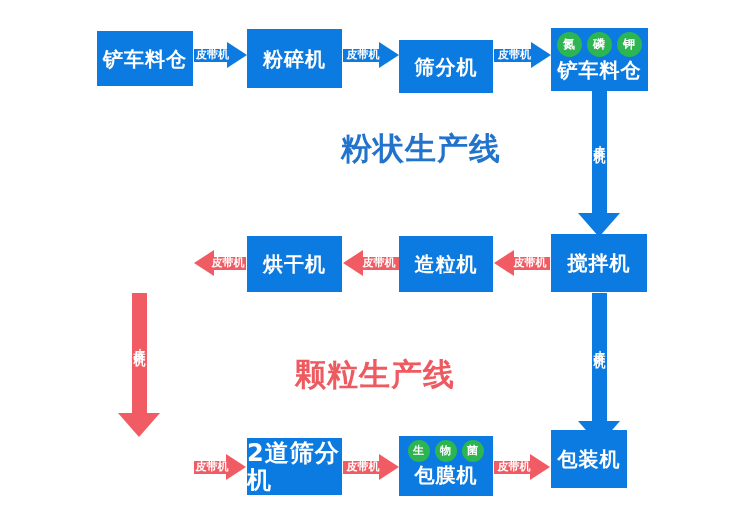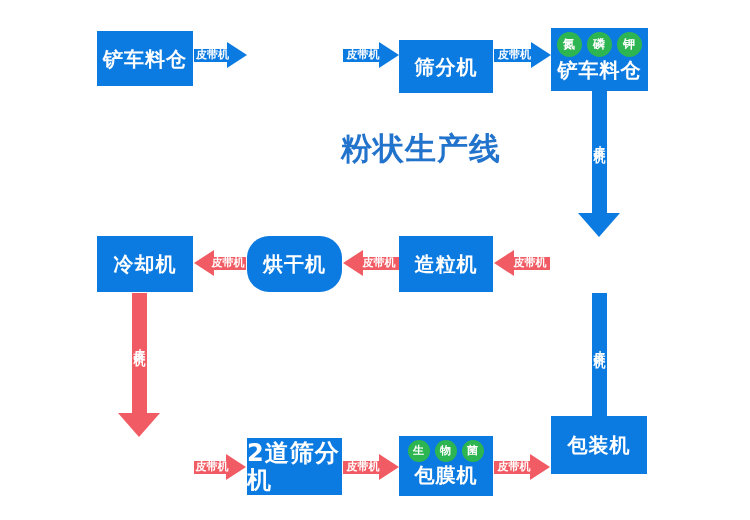--- a/index.html
+++ b/index.html
@@ -69,20 +69,23 @@
   <div class="node" style="left:97px;top:23px;width:96px;height:55px;">
     <span class="node-label">铲车料仓</span>
   </div>
 
   <div class="arrow to-right" style="left:194px;top:34px;width:53px;">
     <div class="shaft"></div>
     <div class="head-right"></div>
     <span class="hlabel">皮带机</span>
   </div>
 
+  <div class="node" style="left:247px;top:21px;width:95px;height:59px;">
+    <span class="node-label">粉碎机</span>
+  </div>
 
   <div class="arrow to-right" style="left:343px;top:34px;width:56px;">
     <div class="shaft"></div>
     <div class="head-right"></div>
     <span class="hlabel">皮带机</span>
   </div>
 
   <div class="node" style="left:399px;top:32px;width:94px;height:53px;">
     <span class="node-label">筛分机</span>
   </div>
@@ -103,63 +106,64 @@
   </div>
 
   <div class="varrow" style="left:577px;top:81px;height:148px;">
     <div class="vshaft"></div>
     <div class="vhead"></div>
     <span class="vlabel">皮带机</span>
   </div>
 
   <div class="line-title powder">粉状生产线</div>
 
-  <div class="node" style="left:97px;top:228px;width:96px;height:56px;">
-    <span class="node-label">冷却机</span>
-  </div>
 
   <div class="arrow red to-left" style="left:194px;top:242px;width:52px;">
     <div class="head-left"></div>
     <div class="shaft"></div>
     <span class="hlabel">皮带机</span>
   </div>
 
-  <div class="node" style="left:247px;top:228px;width:95px;height:56px;border-radius:22px;">
+  <div class="node" style="left:247px;top:228px;width:95px;height:56px;">
     <span class="node-label">烘干机</span>
   </div>
 
   <div class="arrow red to-left" style="left:343px;top:242px;width:56px;">
     <div class="head-left"></div>
     <div class="shaft"></div>
     <span class="hlabel">皮带机</span>
   </div>
 
   <div class="node" style="left:399px;top:228px;width:94px;height:56px;text-align:center;">
     <span class="node-label">造粒机</span>
   </div>
 
   <div class="arrow red to-left" style="left:494px;top:242px;width:56px;">
     <div class="head-left"></div>
     <div class="shaft"></div>
     <span class="hlabel">皮带机</span>
   </div>
 
+  <div class="node" style="left:551px;top:226px;width:96px;height:58px;">
+    <span class="node-label">搅拌机</span>
+  </div>
 
   <div class="varrow red" style="left:117px;top:285px;height:144px;">
     <div class="vshaft"></div>
     <div class="vhead"></div>
     <span class="vlabel">皮带机</span>
   </div>
 
   <div class="varrow" style="left:577px;top:285px;height:152px;">
     <div class="vshaft"></div>
     <div class="vhead"></div>
     <span class="vlabel">皮带机</span>
   </div>
 
+  <div class="line-title granule">颗粒生产线</div>
 
 
   <div class="arrow red to-right" style="left:194px;top:446px;width:52px;">
     <div class="shaft"></div>
     <div class="head-right"></div>
     <span class="hlabel">皮带机</span>
   </div>
 
   <div class="node" style="left:247px;top:430px;width:95px;height:57px;font-size:24px;">
     <span class="node-label">2道筛分机</span>
@@ -179,17 +183,17 @@
     </div>
     <span class="node-label">包膜机</span>
   </div>
 
   <div class="arrow red to-right" style="left:494px;top:446px;width:56px;">
     <div class="shaft"></div>
     <div class="head-right"></div>
     <span class="hlabel">皮带机</span>
   </div>
 
-  <div class="node" style="left:551px;top:408px;width:96px;height:58px;">
+  <div class="node" style="left:551px;top:422px;width:76px;height:58px;">
     <span class="node-label">包装机</span>
   </div>
 
 </div>
 
 </body></html>

